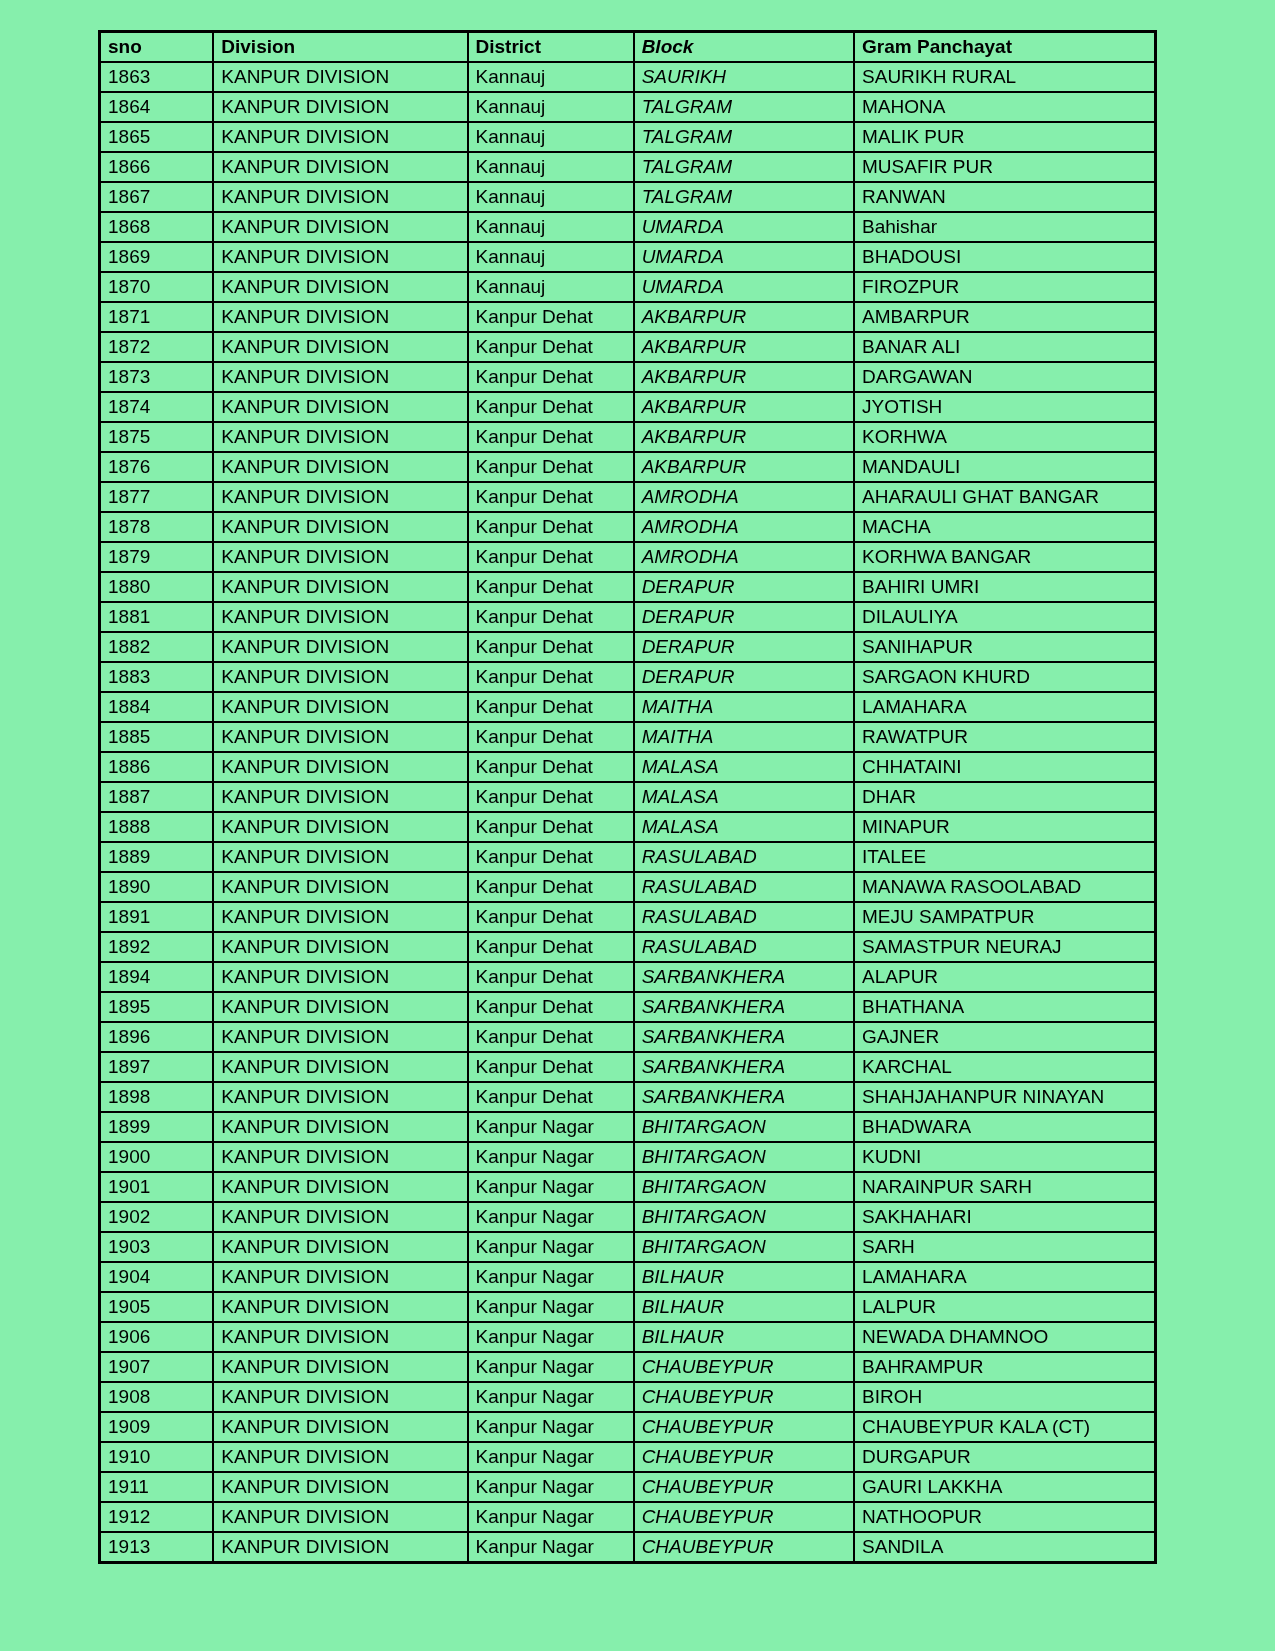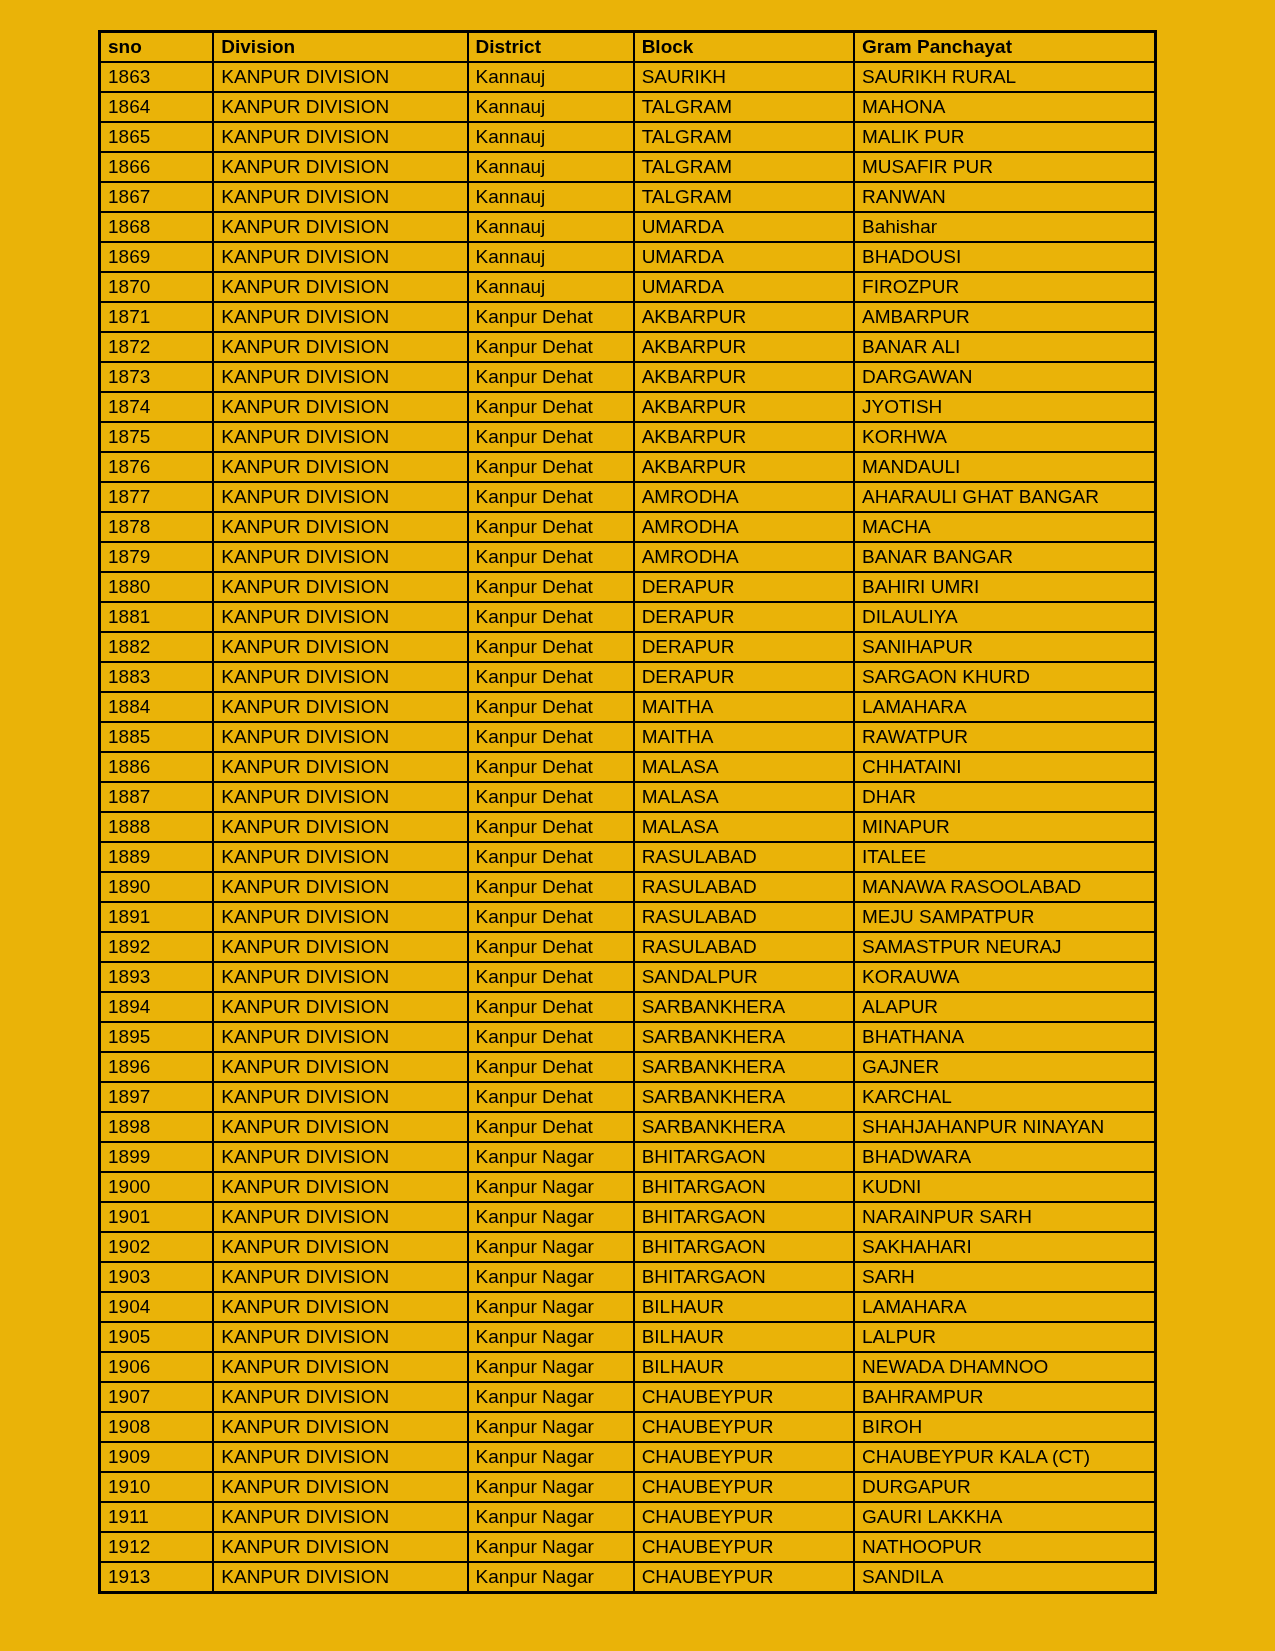--- a/index.html
+++ b/index.html
@@ -6,21 +6,21 @@
     margin: 0;
     padding: 0;
     background: #ffffff;
     font-family: "Liberation Sans", sans-serif;
     color: #000000;
   }
   .page {
     position: relative;
     width: 1275px;
     height: 1651px;
-    background: #eab308;
+    background: #86efac;
     overflow: hidden;
   }
   table.data-table {
     position: absolute;
     left: 98px;
     top: 30px;
     width: 1059px;
     border-collapse: collapse;
     table-layout: fixed;
     border: 3px solid #000000;
@@ -37,21 +37,21 @@
     white-space: nowrap;
     overflow: hidden;
     line-height: 28px;
   }
   table.data-table thead th {
     font-weight: bold;
   }
   .col-sno { width: 111px; text-align: center; }
   .col-division { width: 248px; }
   .col-district { width: 162px; }
-  .col-block { width: 215px; }
+  .col-block { width: 215px; font-style: italic; }
   .col-gram_panchayat { width: 294px; }
   td.col-sno { text-align: center; }
 </style>
 </head>
 <body>
 
 <div class="page">
   <table class="data-table">
     <colgroup>
       <col class="col-sno">
@@ -180,21 +180,21 @@
           <td class="col-division">KANPUR DIVISION</td>
           <td class="col-district">Kanpur Dehat</td>
           <td class="col-block">AMRODHA</td>
           <td class="col-gram_panchayat">MACHA</td>
         </tr>
         <tr>
           <td class="col-sno">1879</td>
           <td class="col-division">KANPUR DIVISION</td>
           <td class="col-district">Kanpur Dehat</td>
           <td class="col-block">AMRODHA</td>
-          <td class="col-gram_panchayat">BANAR BANGAR</td>
+          <td class="col-gram_panchayat">KORHWA BANGAR</td>
         </tr>
         <tr>
           <td class="col-sno">1880</td>
           <td class="col-division">KANPUR DIVISION</td>
           <td class="col-district">Kanpur Dehat</td>
           <td class="col-block">DERAPUR</td>
           <td class="col-gram_panchayat">BAHIRI UMRI</td>
         </tr>
         <tr>
           <td class="col-sno">1881</td>
@@ -272,27 +272,20 @@
           <td class="col-district">Kanpur Dehat</td>
           <td class="col-block">RASULABAD</td>
           <td class="col-gram_panchayat">MEJU SAMPATPUR</td>
         </tr>
         <tr>
           <td class="col-sno">1892</td>
           <td class="col-division">KANPUR DIVISION</td>
           <td class="col-district">Kanpur Dehat</td>
           <td class="col-block">RASULABAD</td>
           <td class="col-gram_panchayat">SAMASTPUR NEURAJ</td>
-        </tr>
-        <tr>
-          <td class="col-sno">1893</td>
-          <td class="col-division">KANPUR DIVISION</td>
-          <td class="col-district">Kanpur Dehat</td>
-          <td class="col-block">SANDALPUR</td>
-          <td class="col-gram_panchayat">KORAUWA</td>
         </tr>
         <tr>
           <td class="col-sno">1894</td>
           <td class="col-division">KANPUR DIVISION</td>
           <td class="col-district">Kanpur Dehat</td>
           <td class="col-block">SARBANKHERA</td>
           <td class="col-gram_panchayat">ALAPUR</td>
         </tr>
         <tr>
           <td class="col-sno">1895</td>

